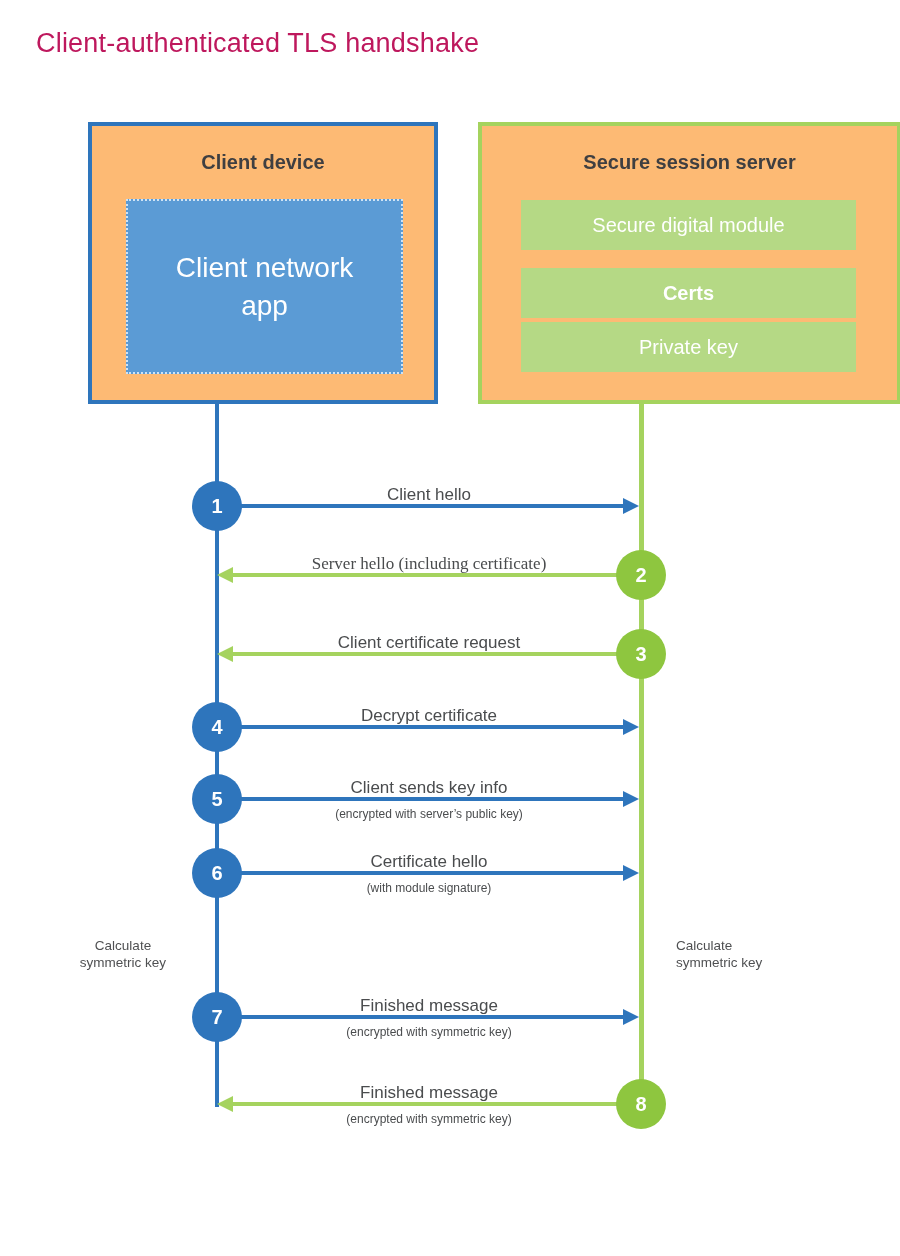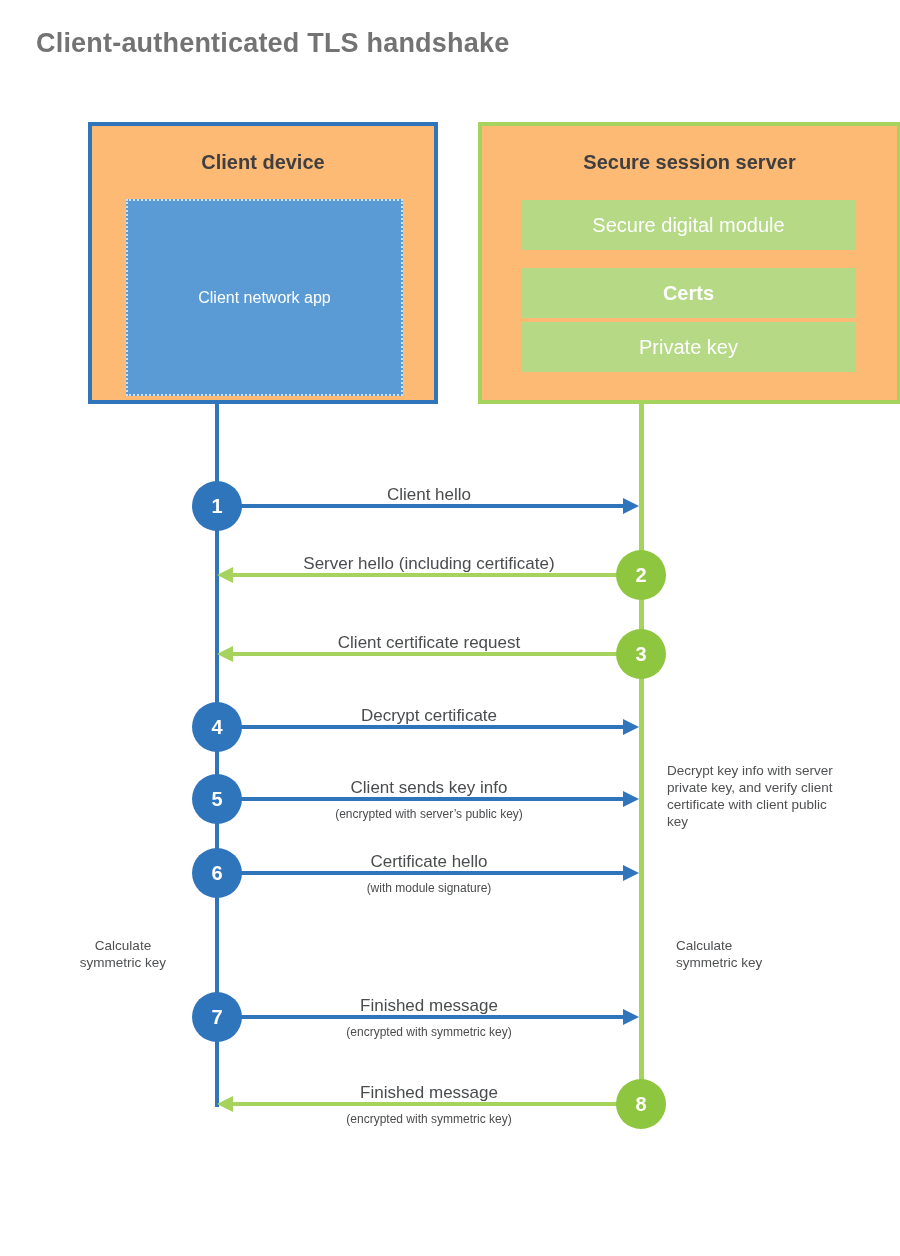--- a/index.html
+++ b/index.html
@@ -10,33 +10,33 @@
     --green-fill:#b5d985;
     --text-dark:#3f3f41;
     --text-gray:#4a4c4e;
   }
   html,body{margin:0;padding:0;background:#ffffff;}
   .canvas{
     position:relative;width:900px;height:1256px;background:#ffffff;
     font-family:"Liberation Sans", sans-serif;overflow:hidden;
   }
   .page-title{
-    position:absolute;left:36px;top:28px;font-size:27px;font-weight:700;
-    color:#737373;letter-spacing:0.2px;
+    position:absolute;left:36px;top:28px;font-size:27px;font-weight:400;
+    color:#be185d;letter-spacing:0.2px;
   }
   
   .actor-box{position:absolute;top:122px;height:282px;background:#fdba74;box-sizing:border-box;margin-left:48px;}
   .client-box{left:40px;width:350px;border:4px solid var(--blue);}
   .server-box{left:430px;width:423px;border:4px solid var(--green);}
   .box-title{margin-top:25px;text-align:center;font-size:20px;font-weight:bold;color:var(--text-dark);}
   .client-app{
-    position:absolute;left:34px;top:73px;width:277px;height:197px;
+    position:absolute;left:34px;top:73px;width:277px;height:175px;
     background:var(--blue-fill);border:2px dotted #cfe3f5;box-sizing:border-box;
     display:flex;align-items:center;justify-content:center;text-align:center;
-    color:#ffffff;font-size:16px;line-height:1.35;
+    color:#ffffff;font-size:28px;line-height:1.35;
   }
   .client-app span{display:inline-block;max-width:200px;}
   .server-bar{
     position:absolute;left:39px;width:335px;height:50px;background:var(--green-fill);
     color:#ffffff;font-size:20px;text-align:center;line-height:50px;
   }
   
   .lifeline{position:absolute;}
   .lifeline.blue{left:215px;top:404px;width:4px;height:703px;background:var(--blue);}
   .lifeline.green{left:639px;top:404px;width:5px;height:700px;background:var(--green);}
@@ -99,21 +99,21 @@
       <div class="ah right" style="top: 498px; left: 623px;"></div>
       <div class="step-circle blue" style="top: 481px; left: 192px;">
         <span>1</span>
       </div>
       <div class="msg-label" style="top: 473px;">Client hello</div>
       <div class="msg-line green" style="top: 573px; left: 233px; width: 408px;"></div>
       <div class="ah left" style="top: 567px; left: 217px;"></div>
       <div class="step-circle green" style="top: 550px; left: 616px;">
         <span>2</span>
       </div>
-      <div class="msg-label" style="top: 542px;">Server hello (including certificate)</div>
+      <div class="msg-label" style="top: 542px; font-family: Liberation Serif, serif;">Server hello (including certificate)</div>
       <div class="msg-line green" style="top: 652px; left: 233px; width: 408px;"></div>
       <div class="ah left" style="top: 646px; left: 217px;"></div>
       <div class="step-circle green" style="top: 629px; left: 616px;">
         <span>3</span>
       </div>
       <div class="msg-label" style="top: 621px;">Client certificate request</div>
       <div class="msg-line blue" style="top: 725px; left: 217px; width: 408px;"></div>
       <div class="ah right" style="top: 719px; left: 623px;"></div>
       <div class="step-circle blue" style="top: 702px; left: 192px;">
         <span>4</span>
@@ -142,17 +142,16 @@
       <div class="msg-sub" style="top: 1025px;">(encrypted with symmetric key)</div>
       <div class="msg-line green" style="top: 1102px; left: 233px; width: 408px;"></div>
       <div class="ah left" style="top: 1096px; left: 217px;"></div>
       <div class="step-circle green" style="top: 1079px; left: 616px;">
         <span>8</span>
       </div>
       <div class="msg-label" style="top: 1071px;">Finished message</div>
       <div class="msg-sub" style="top: 1112px;">(encrypted with symmetric key)</div>
     </div>
 
-  <div class="note decrypt">Decrypt key info with server private key, and verify client certificate with client public key</div>
   <div class="note calc-left">Calculate symmetric key</div>
   <div class="note calc-right">Calculate symmetric key</div>
 
 </div>
 
 </body></html>

